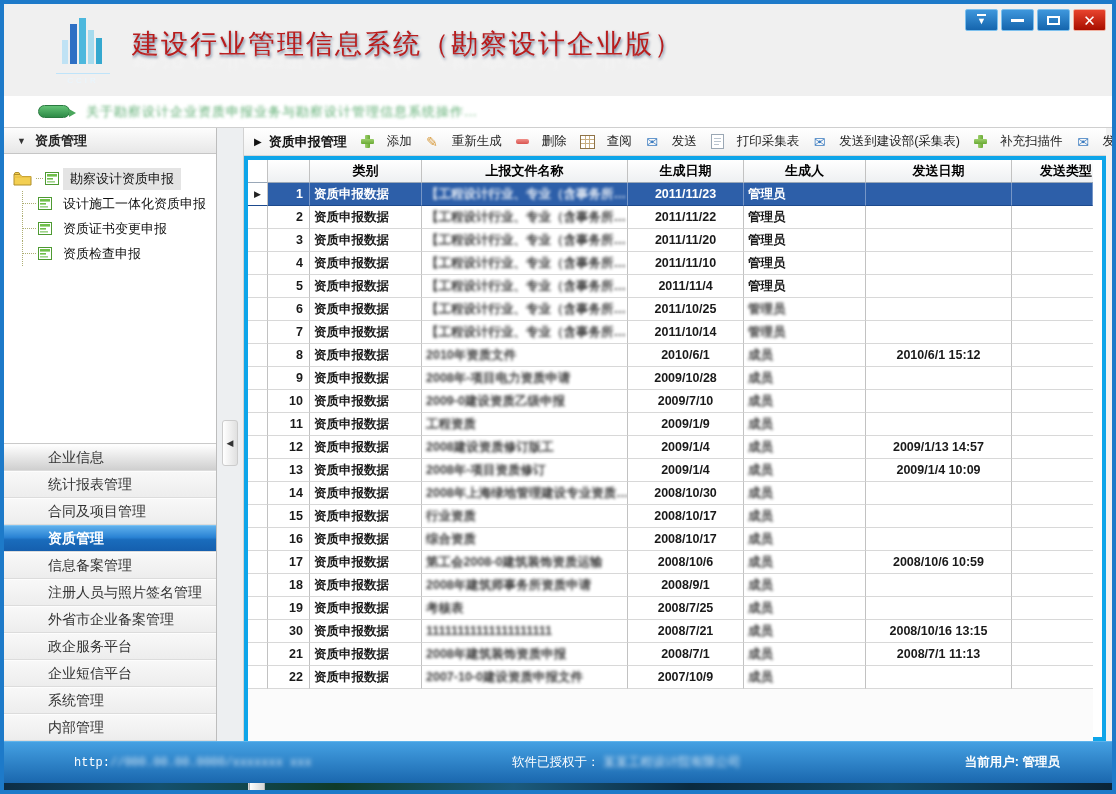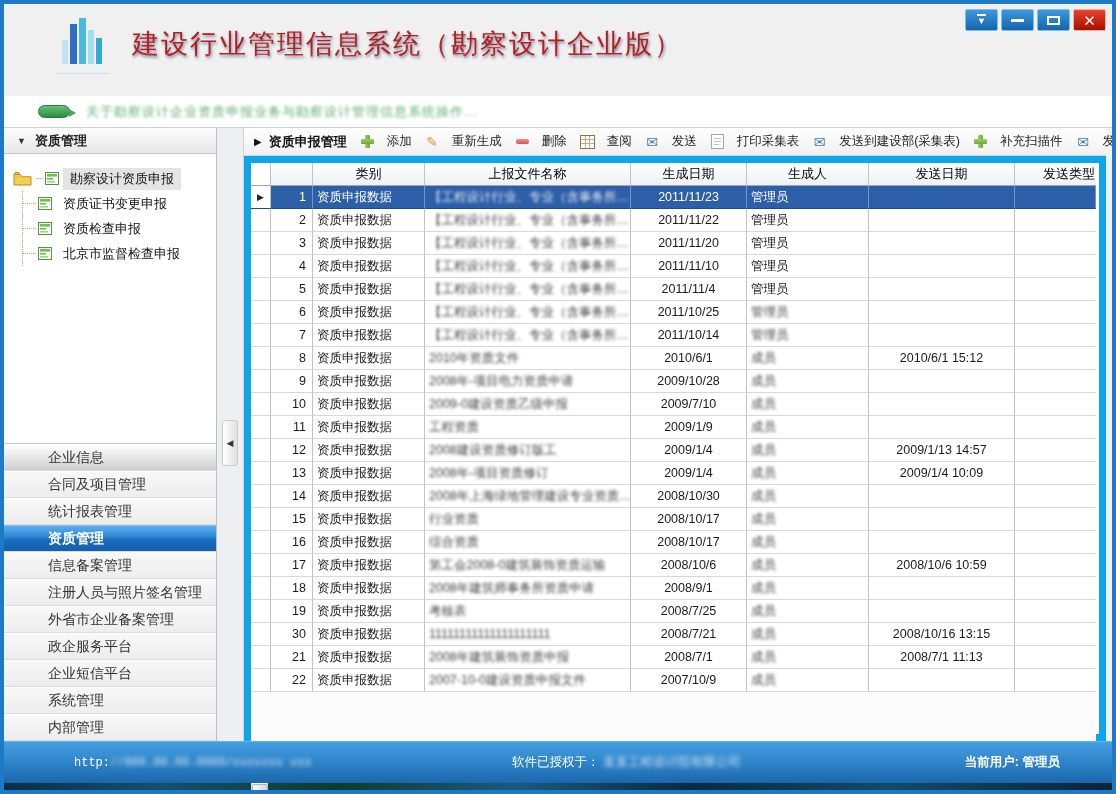--- a/index.html
+++ b/index.html
@@ -71,21 +71,21 @@
                  linear-gradient(90deg,#c9af82,#c9af82) 4px 0/1px 12px no-repeat,
                  linear-gradient(90deg,#c9af82,#c9af82) 8px 0/1px 12px no-repeat,#fff; }
   .ic-mail { color:#3a7bc0; font-size:14px; }
   .ic-print:before { content:""; width:11px; height:13px; border:1px solid #9aa7b4;
       background:linear-gradient(#b9c4cf,#b9c4cf) 2px 3px/7px 1px no-repeat,
                  linear-gradient(#b9c4cf,#b9c4cf) 2px 6px/7px 1px no-repeat,
                  linear-gradient(#b9c4cf,#b9c4cf) 2px 9px/5px 1px no-repeat,#fff; }
   .ic-refresh { color:#2a7fd4; font-size:15px; font-weight:bold; }
 
   
-  .gridwrap { flex:1; border:7px solid #0ea5e9; background:#fff; display:flex; flex-wrap:wrap; align-content:flex-start; min-height:0; }
+  .gridwrap { flex:1; border:4px solid #0ea5e9; background:#fff; display:flex; flex-wrap:wrap; align-content:flex-start; min-height:0;font-weight:bold; }
   .grid { width:845px; height:584px; overflow:hidden; }
   .grow { display:flex; height:23px; }
   .gc { border-right:1px solid #c2c2c2; border-bottom:1px solid #d8d8d8; font-size:12.5px; color:#1a1a1a; display:flex; align-items:center; overflow:hidden; white-space:nowrap; padding:0 4px; }
   .ghead .gc { background:linear-gradient(#ffffff,#eef0f2); border-bottom:1px solid #9aa8b8; justify-content:center; font-size:13px; color:#000; cursor:pointer; }
   .ghead .gc.last { justify-content:flex-end; padding-right:1px;text-align:center; }
   .gc.ind { width:20px; background:#fff; justify-content:center; padding:0; font-size:9px; color:#222; }
   .gc.num { width:42px; justify-content:flex-end; padding-right:6px; }
   .gc.cat { width:112px; }
   .gc.file { width:206px; }
   .gc.date { width:116px; justify-content:center; }
@@ -180,53 +180,53 @@
             <span class="vstub"></span>
             <span class="hstub"></span>
             <span class="tree-icon">
               <svg width="14" height="13" viewBox="0 0 14 13">
                 <rect x="0.5" y="0.5" width="13" height="12" fill="#fff" stroke="#4e9a32"></rect>
                 <rect x="2" y="2" width="10" height="2.6" fill="#6fbf49"></rect>
                 <rect x="2" y="6" width="6" height="1.6" fill="#6fbf49"></rect>
                 <rect x="2" y="9" width="8" height="1.6" fill="#9ed489"></rect>
               </svg>
             </span>
+            <span class="tree-label">设计施工一体化资质申报</span>
+          </div>
+          <div class="tree-row">
+            <span class="vstub"></span>
+            <span class="hstub"></span>
+            <span class="tree-icon">
+              <svg width="14" height="13" viewBox="0 0 14 13">
+                <rect x="0.5" y="0.5" width="13" height="12" fill="#fff" stroke="#4e9a32"></rect>
+                <rect x="2" y="2" width="10" height="2.6" fill="#6fbf49"></rect>
+                <rect x="2" y="6" width="6" height="1.6" fill="#6fbf49"></rect>
+                <rect x="2" y="9" width="8" height="1.6" fill="#9ed489"></rect>
+              </svg>
+            </span>
             <span class="tree-label">资质证书变更申报</span>
           </div>
           <div class="tree-row">
             <span class="vstub"></span>
             <span class="hstub"></span>
             <span class="tree-icon">
               <svg width="14" height="13" viewBox="0 0 14 13">
                 <rect x="0.5" y="0.5" width="13" height="12" fill="#fff" stroke="#4e9a32"></rect>
                 <rect x="2" y="2" width="10" height="2.6" fill="#6fbf49"></rect>
                 <rect x="2" y="6" width="6" height="1.6" fill="#6fbf49"></rect>
                 <rect x="2" y="9" width="8" height="1.6" fill="#9ed489"></rect>
               </svg>
             </span>
             <span class="tree-label">资质检查申报</span>
           </div>
-          <div class="tree-row">
-            <span class="vstub"></span>
-            <span class="hstub"></span>
-            <span class="tree-icon">
-              <svg width="14" height="13" viewBox="0 0 14 13">
-                <rect x="0.5" y="0.5" width="13" height="12" fill="#fff" stroke="#4e9a32"></rect>
-                <rect x="2" y="2" width="10" height="2.6" fill="#6fbf49"></rect>
-                <rect x="2" y="6" width="6" height="1.6" fill="#6fbf49"></rect>
-                <rect x="2" y="9" width="8" height="1.6" fill="#9ed489"></rect>
-              </svg>
-            </span>
-            <span class="tree-label">北京市监督检查申报</span>
-          </div>
         </div>
       <div class="menu">
           <div class="mitem silver">企业信息</div>
+          <div class="mitem">统计报表管理</div>
           <div class="mitem">合同及项目管理</div>
-          <div class="mitem">统计报表管理</div>
           <div class="mitem sel">资质管理</div>
           <div class="mitem">信息备案管理</div>
           <div class="mitem">注册人员与照片签名管理</div>
           <div class="mitem">外省市企业备案管理</div>
           <div class="mitem">政企服务平台</div>
           <div class="mitem">企业短信平台</div>
           <div class="mitem">系统管理</div>
           <div class="mitem">内部管理</div>
         </div>
     </div>

